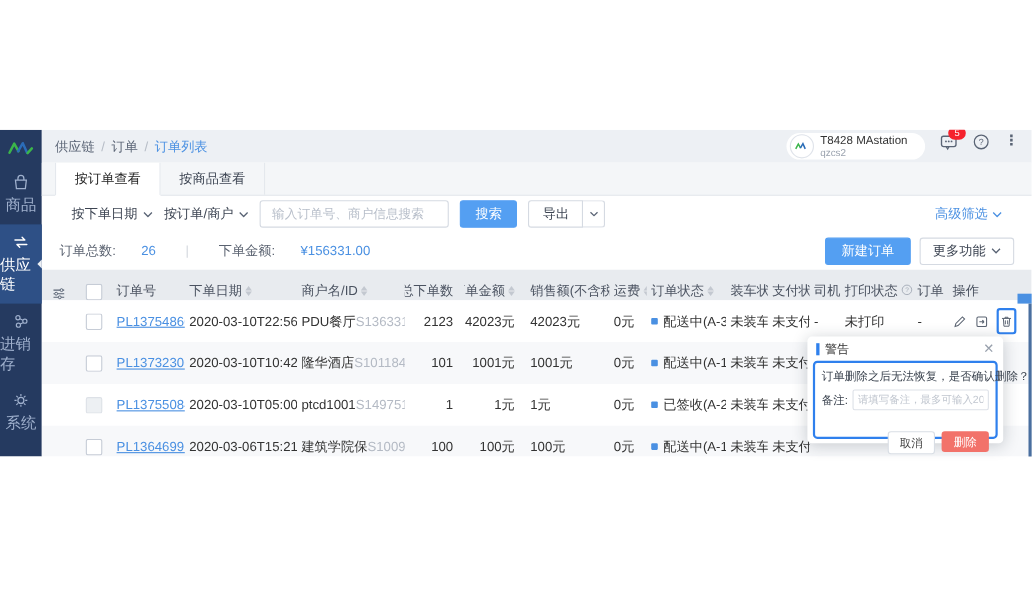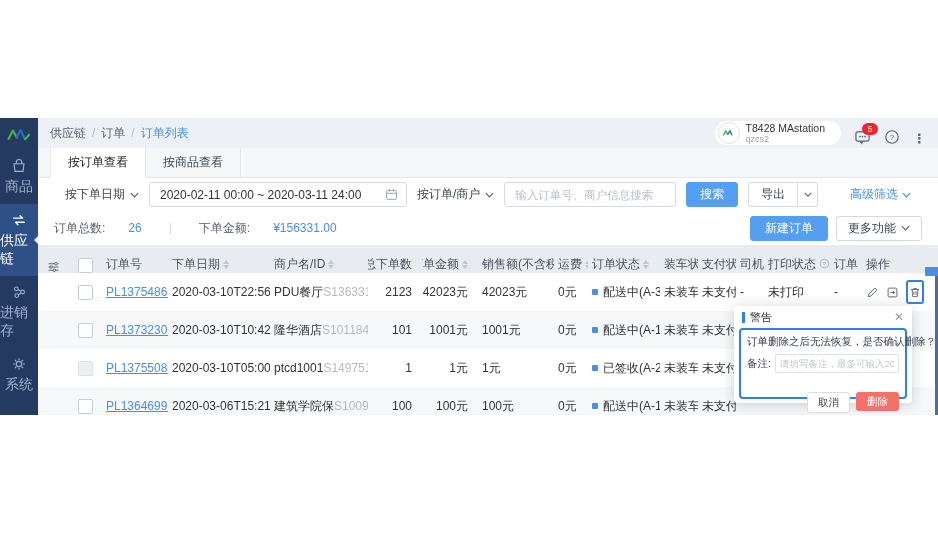--- a/index.html
+++ b/index.html
@@ -14,21 +14,21 @@
   .side-item.active::after{content:'';position:absolute;right:0;top:50%;margin-top:-4px;border:4px solid transparent;border-right-color:#edf0f4}
   .side-item svg{display:block}
 
   
   .main{flex:1;display:flex;flex-direction:column;min-width:0}
   .topbar{height:30px;background:#edf0f4;display:flex;align-items:center;justify-content:space-between;padding:0 12px;flex-shrink:0}
   .breadcrumb{font-size:12px;color:#5a6475;display:flex;gap:6px;align-items:center}
   .crumb{cursor:pointer}
   .crumb-sep{color:#b6bcc6}
   .crumb.last{color:#4a90e2}
-  .top-right{display:flex;align-items:flex-end;gap:13px}
+  .top-right{display:flex;align-items:flex-start;gap:13px}
   .user-pill{background:#fff;border-radius:13px;height:24px;display:flex;align-items:center;gap:6px;padding:0 16px 0 3px;cursor:pointer}
   .avatar{width:20px;height:20px;border-radius:50%;border:1px solid #dfe3ea;background:#fff;display:flex;align-items:center;justify-content:center}
   .user-names{display:flex;flex-direction:column;line-height:1.15}
   .user-name{font-size:10.5px;color:#333}
   .user-sub{font-size:9px;color:#9aa2ae}
   .top-icon{position:relative;cursor:pointer;display:flex;align-items:center}
   .badge{position:absolute;top:-6px;right:-7px;min-width:12px;height:12px;border-radius:7px;background:#f5222d;color:#fff;font-size:8.5px;display:flex;align-items:center;justify-content:center;padding:0 2px}
   .dots{color:#5a6475;font-size:13px;letter-spacing:0;line-height:1;font-weight:bold}
 
   .card{flex:1;background:#fff;display:flex;flex-direction:column;min-height:0}
@@ -205,27 +205,20 @@
           <div class="tab active">按订单查看</div>
           <div class="tab">按商品查看</div>
         </div>
 
       <div class="filters">
         <span class="select-label">
           <span>按下单日期</span>
           <svg class="chev" width="9" height="6" viewBox="0 0 10 6">
               <path d="M1 1l4 4 4-4" fill="none" stroke="#5a6475" stroke-width="1.3"></path>
             </svg>
-        </span>
-        <span class="input-box date-box">
-          <input readonly="" value="2020-02-11 00:00 ~ 2020-03-11 24:00" style="">
-          <svg width="13" height="13" viewBox="0 0 16 16">
-            <rect x="2" y="3" width="12" height="11" rx="1" fill="none" stroke="#9aa3b0" stroke-width="1.2"></rect>
-            <path d="M2 6.5h12M5.5 1.5v3M10.5 1.5v3" stroke="#9aa3b0" stroke-width="1.2" fill="none"></path>
-          </svg>
         </span>
         <span class="select-label">
           <span>按订单/商户</span>
           <svg class="chev" width="9" height="6" viewBox="0 0 10 6">
               <path d="M1 1l4 4 4-4" fill="none" stroke="#5a6475" stroke-width="1.3"></path>
             </svg>
         </span>
         <span class="input-box kw-box">
           <input placeholder="输入订单号、商户信息搜索" style="">
         </span>

